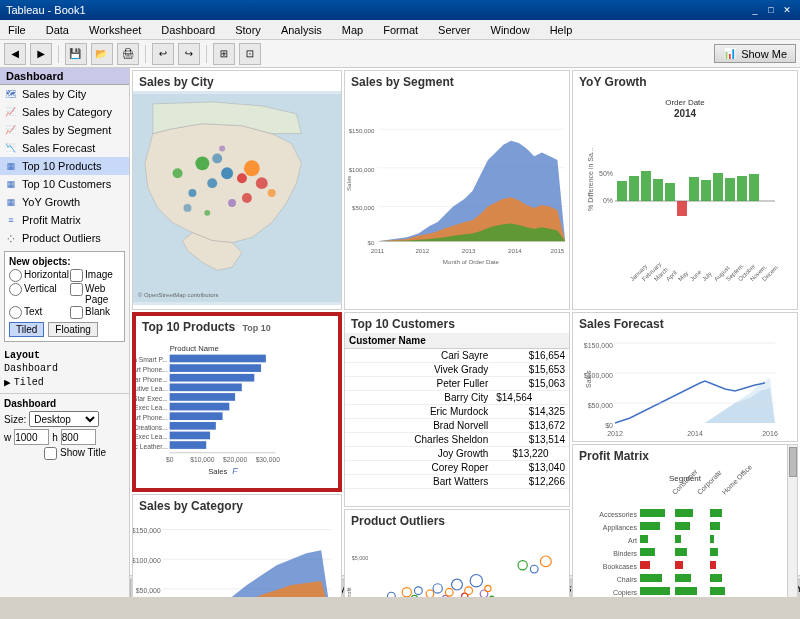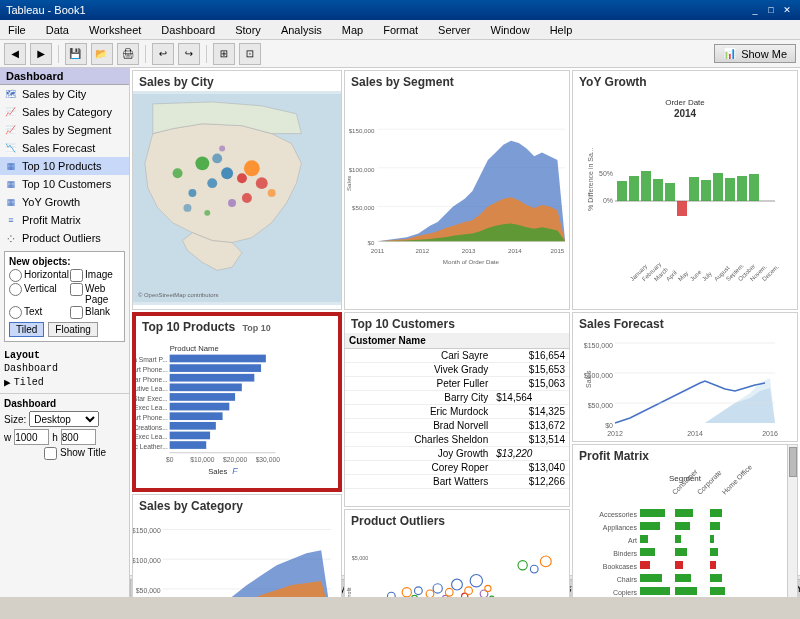--- a/index.html
+++ b/index.html
@@ -701,21 +701,21 @@
                 <tr>
         <td>Brad Norvell</td>
         <td style="">$13,672</td>
       </tr>
                 <tr>
         <td>Charles Sheldon</td>
         <td style="text-align:right;">$13,514</td>
       </tr>
                 <tr>
         <td>Joy Growth</td>
-        <td style="text-align:left;font-style:italic;">$13,220</td>
+        <td style="text-align:center;">$13,220</td>
       </tr>
                 <tr>
         <td>Corey Roper</td>
         <td style="text-align:right;">$13,040</td>
       </tr>
                 <tr>
         <td>Bart Watters</td>
         <td style="text-align:right;">$12,266</td>
       </tr>
               </tbody>

